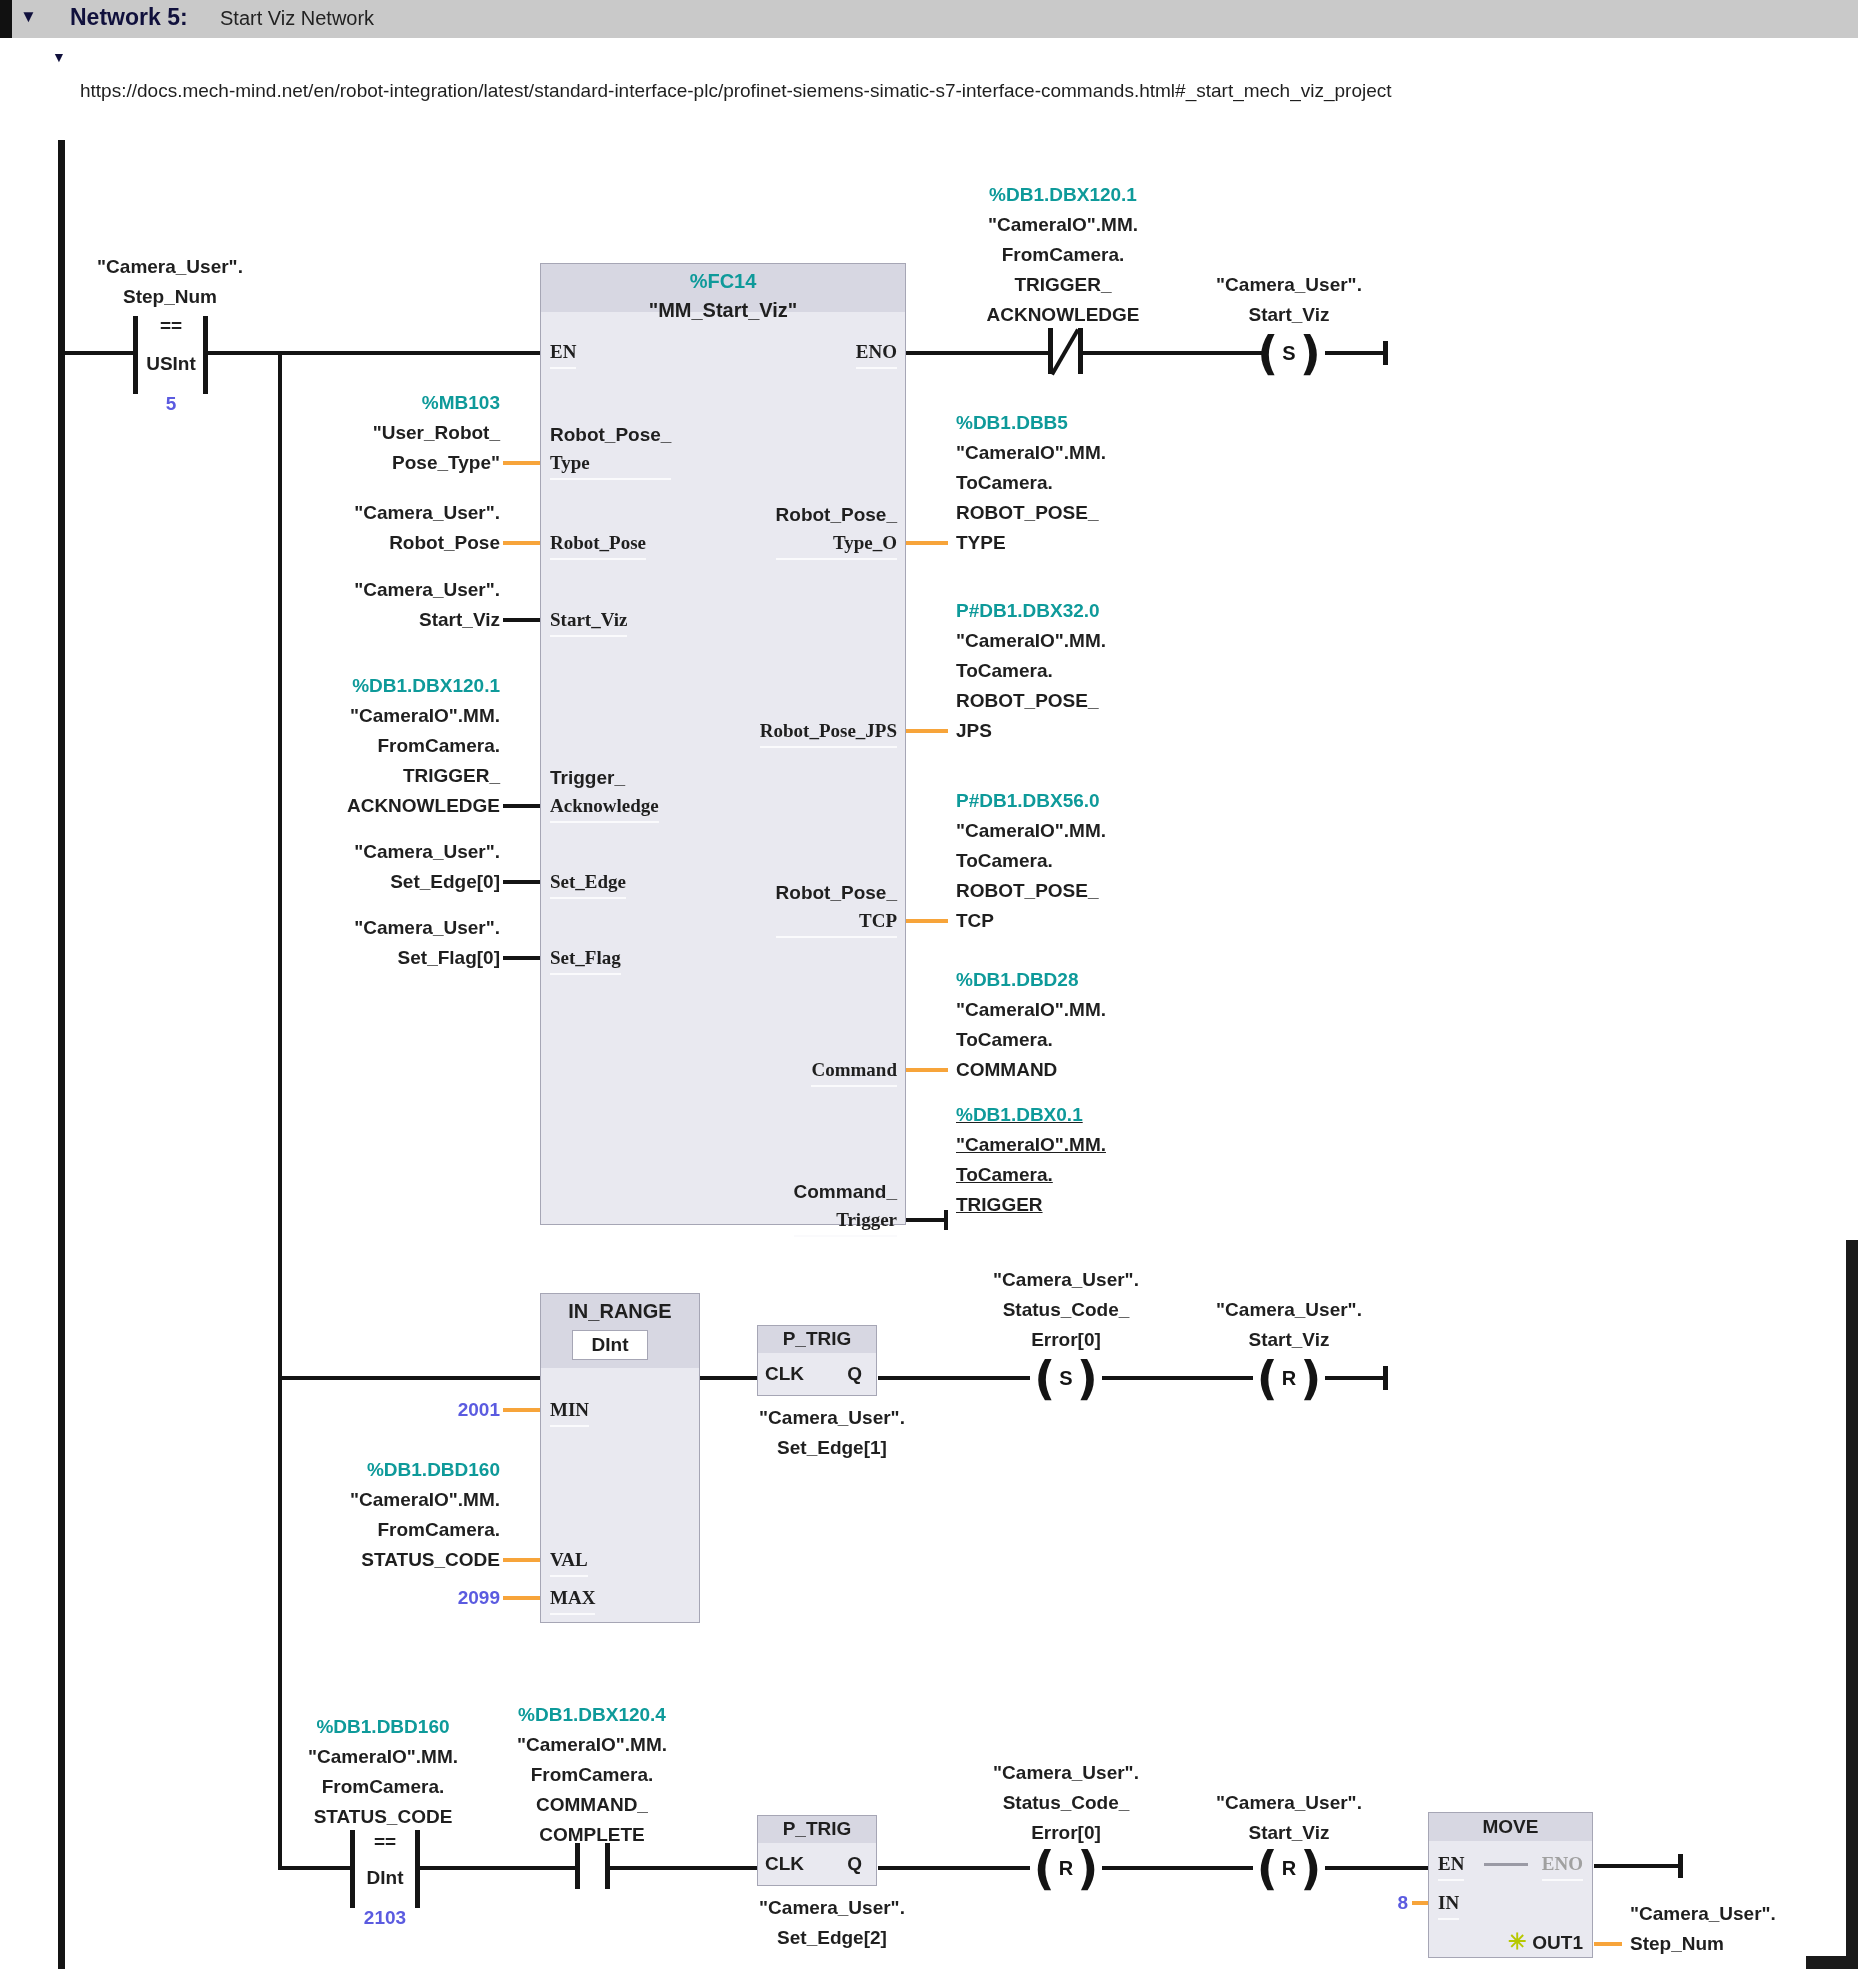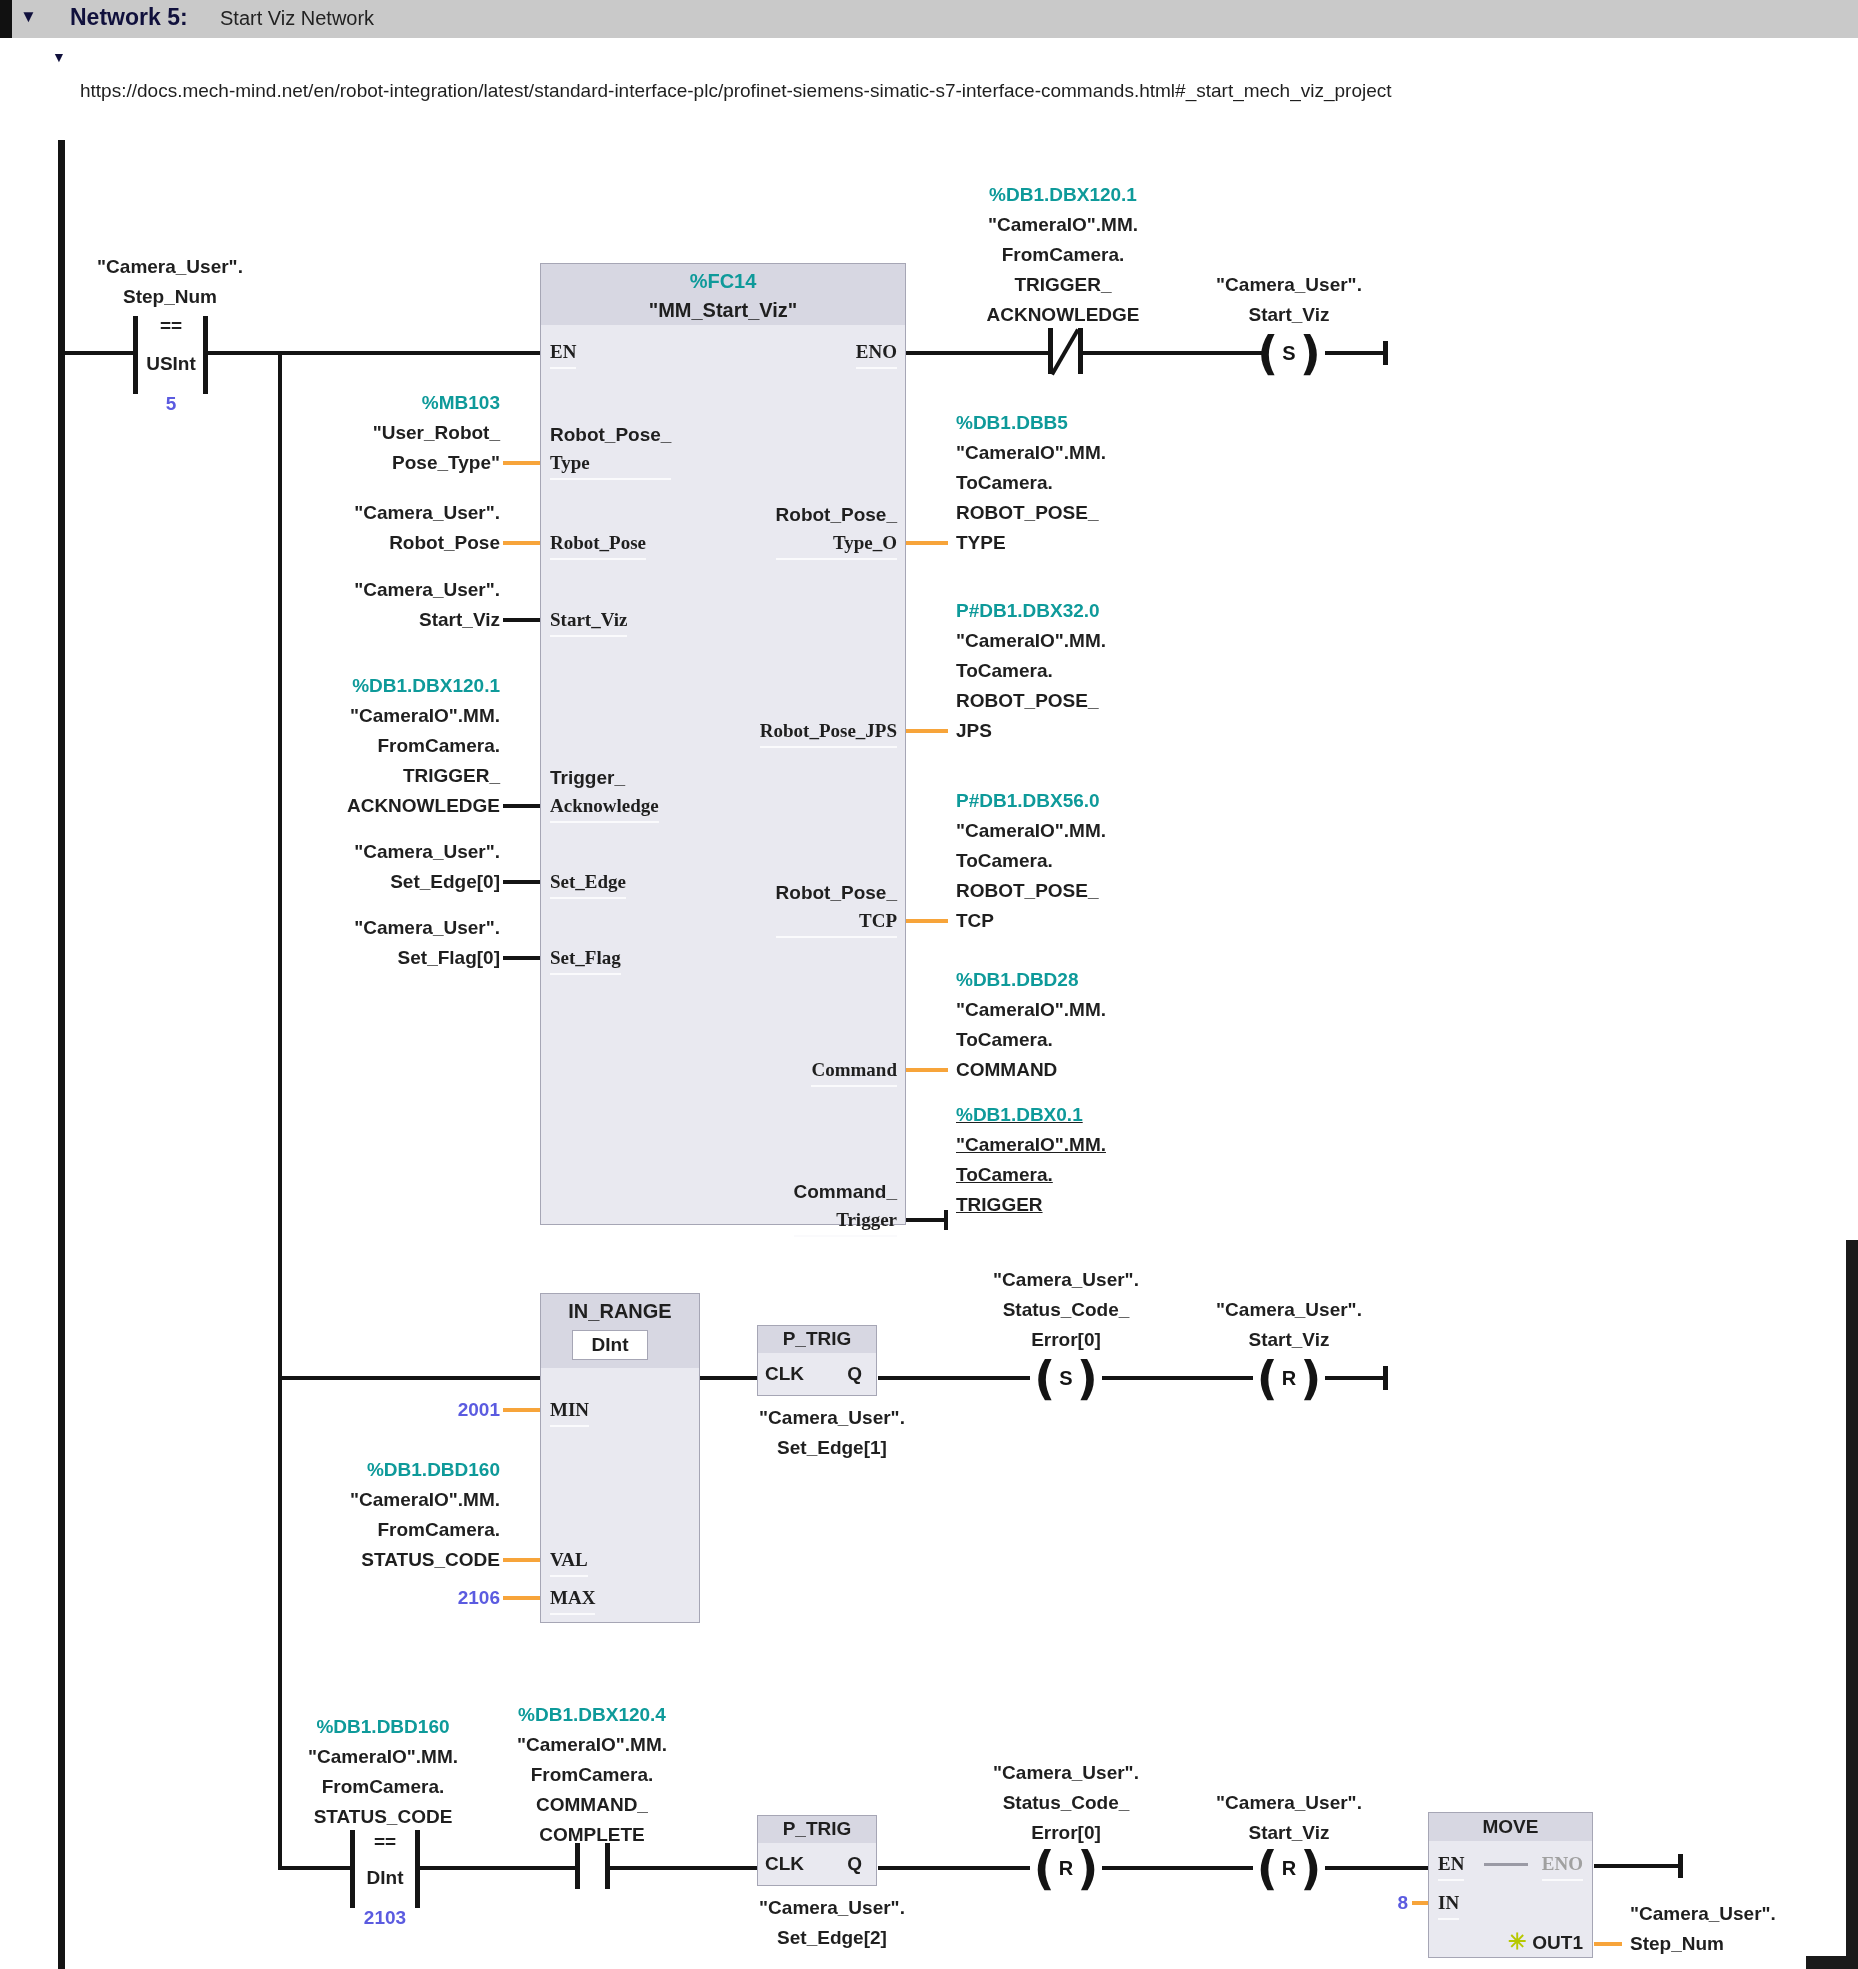--- a/index.html
+++ b/index.html
@@ -65,21 +65,21 @@
     <div>Step_Num</div>
   </div>
   <div class="cbar" style="left:133px;top:316px;height:78px;"></div>
   <div class="cbar" style="left:203px;top:316px;height:78px;"></div>
   <div class="og c" style="left:171px;top:314px;line-height:24px;">==</div>
   <div class="og c" style="left:171px;top:352px;line-height:24px;">USInt</div>
   <div class="og c num" style="left:171px;top:392px;line-height:24px;">5</div>
   <div class="w" style="left:208px;top:351px;width:332px;height:4px;"></div>
 
   <div class="blk" style="left:540px;top:263px;width:366px;height:962px;">
-    <div class="bhead" style="height:61px;">
+    <div class="bhead" style="height:48px;">
       <div class="addr" style="font-size:20px;line-height:30px;margin-top:2px;">%FC14</div>
       <div style="font-size:20px;line-height:28px;">"MM_Start_Viz"</div>
     </div>
   </div>
 
   <div class="pin ul" style="left:550px;top:338px;">EN</div>
   <div class="pin" style="left:550px;top:421px;">
     <div>Robot_Pose_</div>
     <div class="ul">Type</div>
   </div>
@@ -220,21 +220,21 @@
   <div class="pin ul" style="left:550px;top:1584px;">MAX</div>
   <div class="og ra num" style="right:1358px;top:1395px;">2001</div>
   <div class="ow" style="left:503px;top:1408px;width:37px;"></div>
   <div class="og ra" style="right:1358px;top:1455px;">
     <div class="addr">%DB1.DBD160</div>
     <div>"CameraIO".MM.</div>
     <div>FromCamera.</div>
     <div>STATUS_CODE</div>
   </div>
   <div class="ow" style="left:503px;top:1558px;width:37px;"></div>
-  <div class="og ra num" style="right:1358px;top:1583px;">2106</div>
+  <div class="og ra num" style="right:1358px;top:1583px;">2099</div>
   <div class="ow" style="left:503px;top:1596px;width:37px;"></div>
 
   <div class="w" style="left:700px;top:1376px;width:57px;height:4px;"></div>
 
   <div class="blk" style="left:757px;top:1325px;width:120px;height:71px;">
     <div class="bhead" style="height:27px;font-size:19px;line-height:26px;">P_TRIG</div>
   </div>
   <div class="pin" style="left:765px;top:1360px;">CLK</div>
   <div class="pin pr" style="right:996px;top:1360px;">Q</div>
   <div class="og c" style="left:832px;top:1403px;">

